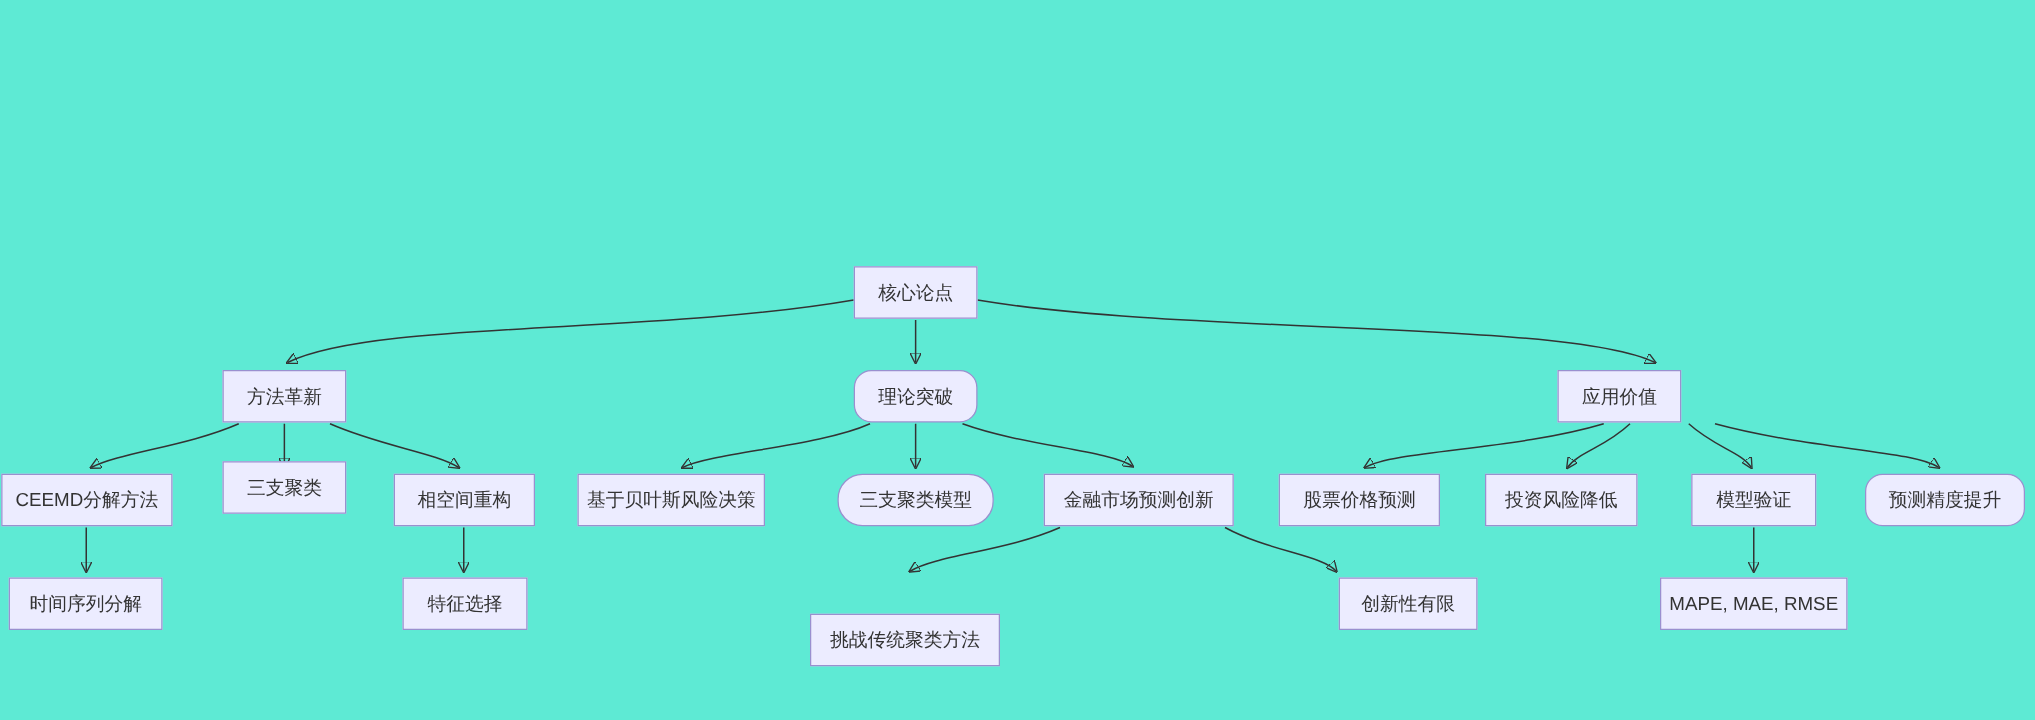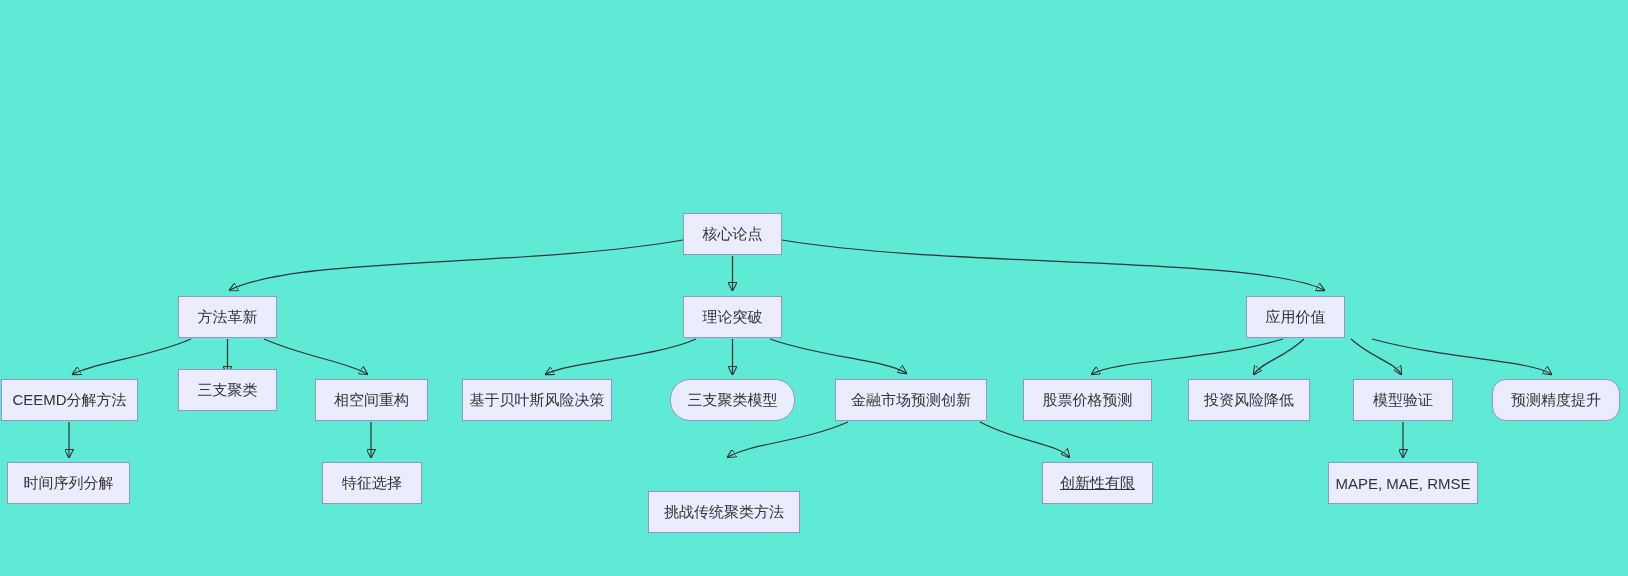--- a/index.html
+++ b/index.html
@@ -69,33 +69,33 @@
     <path d="M69,422 L69,457" marker-end="url(#arrow)"></path>
     <path d="M371,422 L371,457" marker-end="url(#arrow)"></path>
     <path d="M848,422 C805,441 749,444 728,457" marker-end="url(#arrow)"></path>
     <path d="M980,422 C1015,441 1058,444 1069,457" marker-end="url(#arrow)"></path>
     <path d="M1403,422 L1403,457" marker-end="url(#arrow)"></path>
   </svg>
 
   <div class="node" style="left:683px; top:213px; width:99px;">核心论点</div>
 
   <div class="node" style="left:178px; top:296px; width:99px;">方法革新</div>
-  <div class="node" style="left:683px; top:296px; width:99px;">理论突破</div>
+  <div class="node" style="left:683px; top:296px; width:99px;border-radius:14px;">理论突破</div>
   <div class="node" style="left:1246px; top:296px; width:99px;">应用价值</div>
 
   <div class="node" style="left:1px; top:379px; width:137px;">CEEMD分解方法</div>
   <div class="node" style="left:178px; top:369px; width:99px;">三支聚类</div>
   <div class="node" style="left:315px; top:379px; width:113px;">相空间重构</div>
   <div class="node" style="left:462px; top:379px; width:150px;">基于贝叶斯风险决策</div>
   <div class="node" style="left:670px; top:379px; width:125px;border-radius:20px;">三支聚类模型</div>
   <div class="node" style="left:835px; top:379px; width:152px;">金融市场预测创新</div>
   <div class="node" style="left:1023px; top:379px; width:129px;">股票价格预测</div>
   <div class="node" style="left:1188px; top:379px; width:122px;">投资风险降低</div>
   <div class="node" style="left:1353px; top:379px; width:100px;">模型验证</div>
   <div class="node" style="left:1492px; top:379px; width:128px;border-radius:14px;">预测精度提升</div>
 
   <div class="node" style="left:7px; top:462px; width:123px;">时间序列分解</div>
   <div class="node" style="left:322px; top:462px; width:100px;">特征选择</div>
   <div class="node" style="left:648px; top:462px; width:152px;margin-top:29px;">挑战传统聚类方法</div>
-  <div class="node" style="left:1042px; top:462px; width:111px;text-decoration:underline;">创新性有限</div>
+  <div class="node" style="left:1071px; top:462px; width:111px;">创新性有限</div>
   <div class="node" style="left:1328px; top:462px; width:150px;">MAPE, MAE, RMSE</div>
 
 </div>
 
 </body></html>

